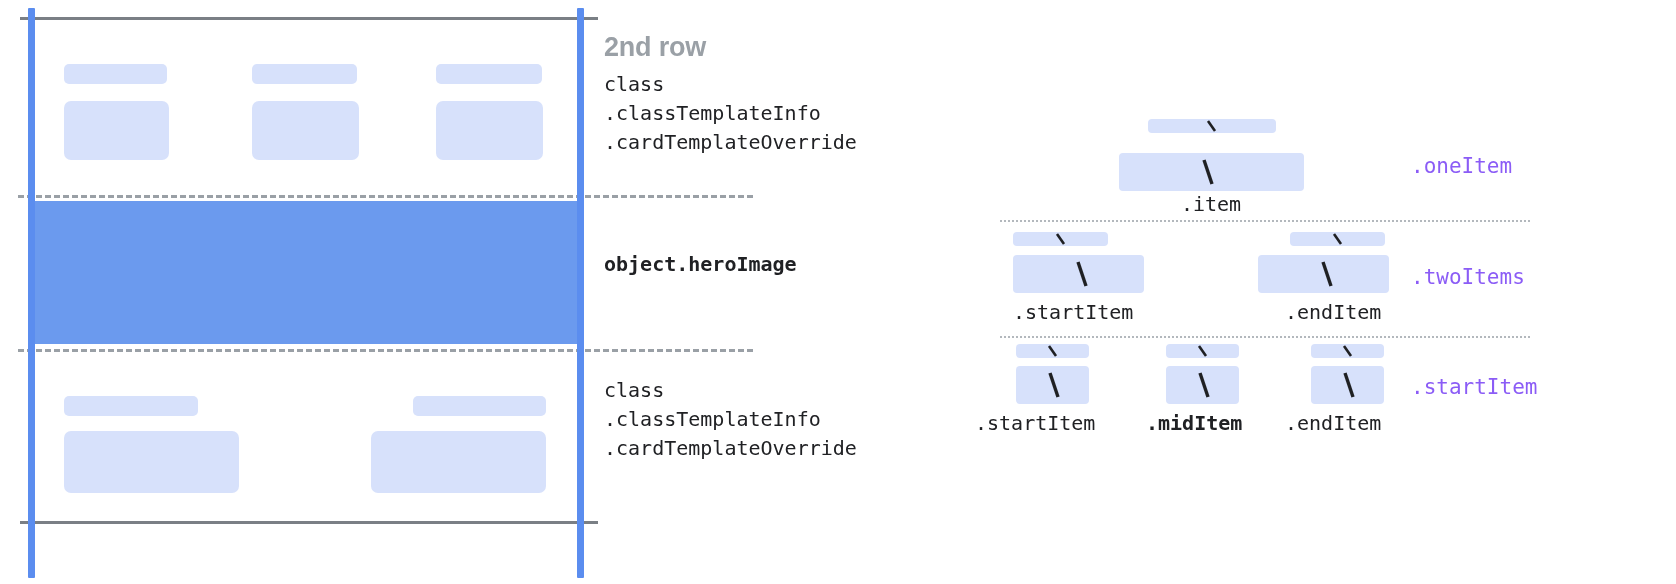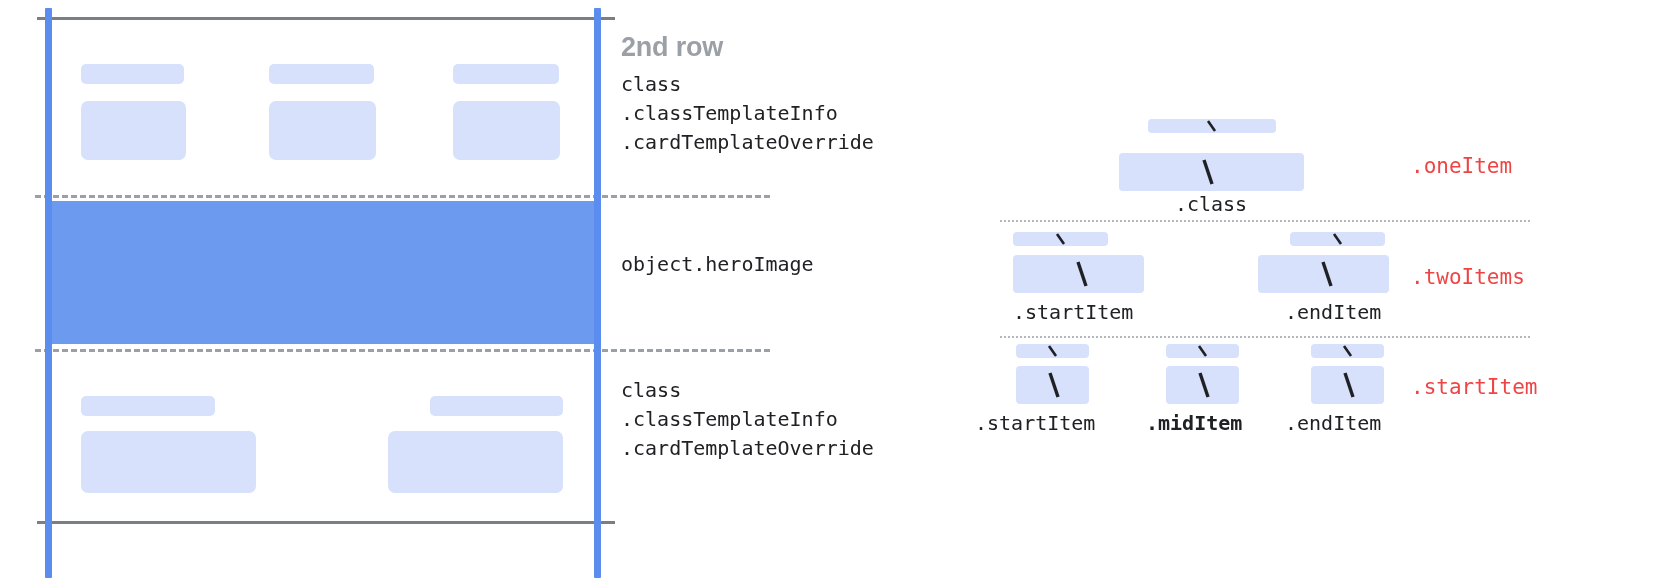--- a/index.html
+++ b/index.html
@@ -45,29 +45,29 @@
   .ibox .slash svg{display:block;width:100%;height:100%;}
   .ilabel{
     position:absolute;
     font-family:"DejaVu Sans Mono","Liberation Mono",monospace;
     font-size:20px;color:#202124;white-space:pre;
   }
   .ilabel.center{transform:translateX(-50%);}
   .rlabel{
     position:absolute;
     font-family:"DejaVu Sans Mono","Liberation Mono",monospace;
-    font-size:21px;color:#ef4444;white-space:pre;
+    font-size:21px;color:#8b5cf6;white-space:pre;
   }
 </style>
 </head>
 <body>
 
 <div class="stage">
 
-  <div class="abs" style="left:17px;top:0;width:760px;height:584px;">
+  <div class="abs" style="left:0;top:0;width:760px;height:584px;">
 
     <div class="hline" style="left:20px;top:17px;width:578px;"></div>
 
     <div class="hline" style="left:20px;top:521px;width:578px;"></div>
 
     <div class="dashline" style="left:18px;top:195px;width:735px;"></div>
     <div class="dashline" style="left:18px;top:349px;width:735px;"></div>
 
     <div class="hero" style="left:31px;top:201px;width:551px;height:143px;"></div>
 
@@ -89,21 +89,21 @@
     <div class="chip" style="left:413px;top:396px;width:133px;height:20px;"></div>
     <div class="chip lg" style="left:371px;top:431px;width:175px;height:62px;"></div>
 
     <div class="abs" style="left:604px;top:32px;">
       <div class="rowtitle">2nd row</div>
       <div class="mono" style="margin-top:7px;">class</div>
       <div class="mono">.classTemplateInfo</div>
       <div class="mono">.cardTemplateOverride</div>
     </div>
 
-    <div class="abs" style="left:604px;top:250px;">
+    <div class="abs" style="left:604px;top:250px;font-weight:bold;">
       <div class="mono">object.heroImage</div>
     </div>
 
     <div class="abs" style="left:604px;top:369px;">
       <div class="mono" style="margin-top:7px;">class</div>
       <div class="mono">.classTemplateInfo</div>
       <div class="mono">.cardTemplateOverride</div>
     </div>
   </div>
 
@@ -119,21 +119,21 @@
         </svg>
       </span>
     </div>
     <div class="ibox" style="left:1119px;top:153px;width:185px;height:38px;">
       <span class="slash">
         <svg viewBox="0 0 185 38" preserveAspectRatio="none">
           <line x1="93" y1="31" x2="85" y2="7" stroke="#1f2023" stroke-width="3.4"></line>
         </svg>
       </span>
     </div>
-    <div class="ilabel center" style="left:1211px;top:192px;">.class</div>
+    <div class="ilabel center" style="left:1211px;top:192px;">.item</div>
     <div class="rlabel" style="left:1411px;top:154px;">.oneItem</div>
 
     <div class="ibox" style="left:1013px;top:232px;width:95px;height:14px;">
       <span class="slash">
         <svg viewBox="0 0 95 14" preserveAspectRatio="none">
           <line x1="51" y1="12" x2="44" y2="2" stroke="#1f2023" stroke-width="2.6"></line>
         </svg>
       </span>
     </div>
     <div class="ibox" style="left:1013px;top:255px;width:131px;height:38px;">

